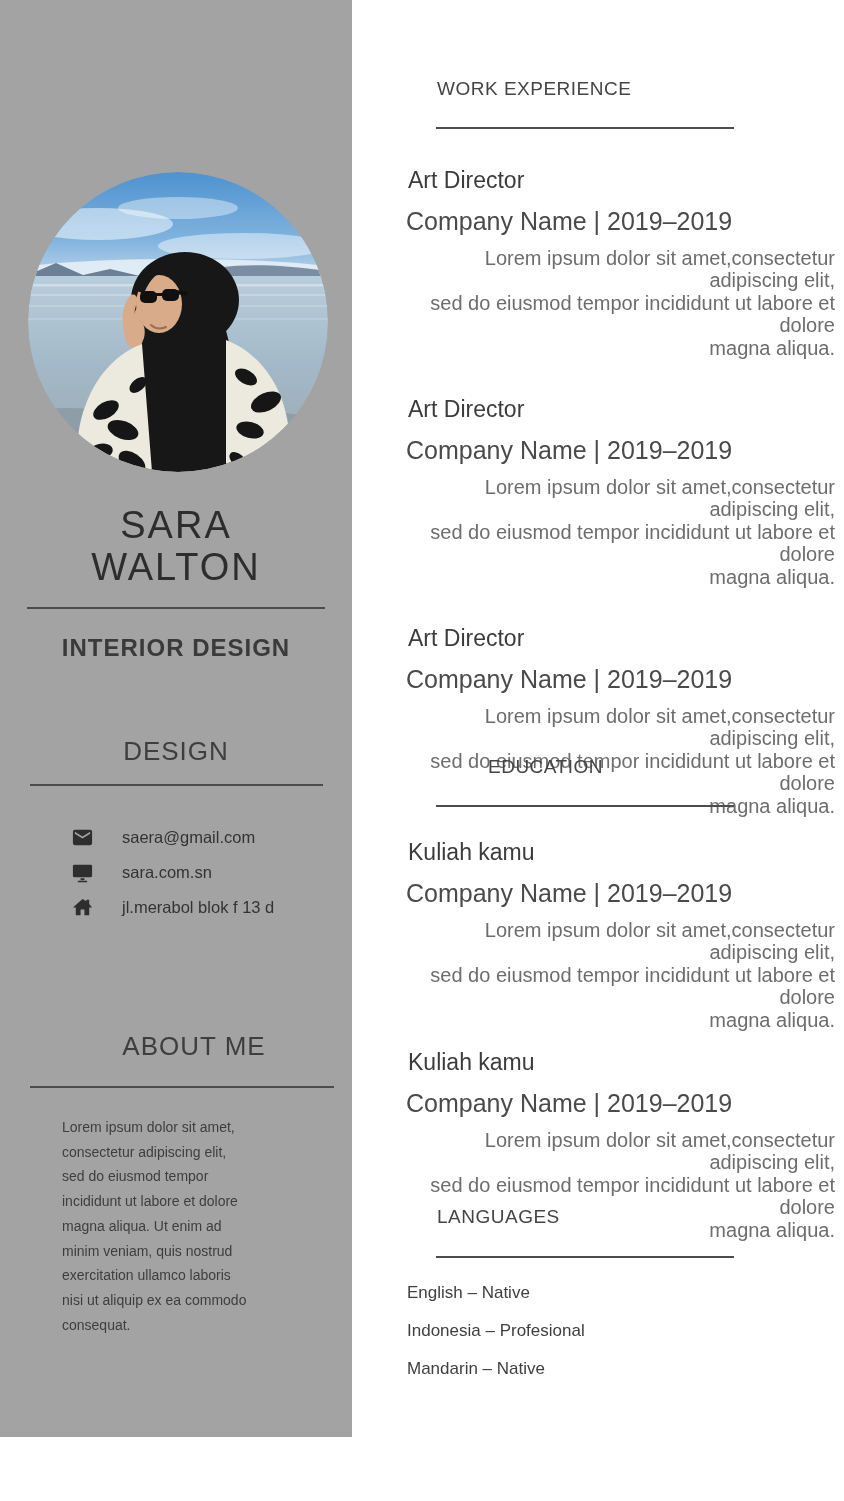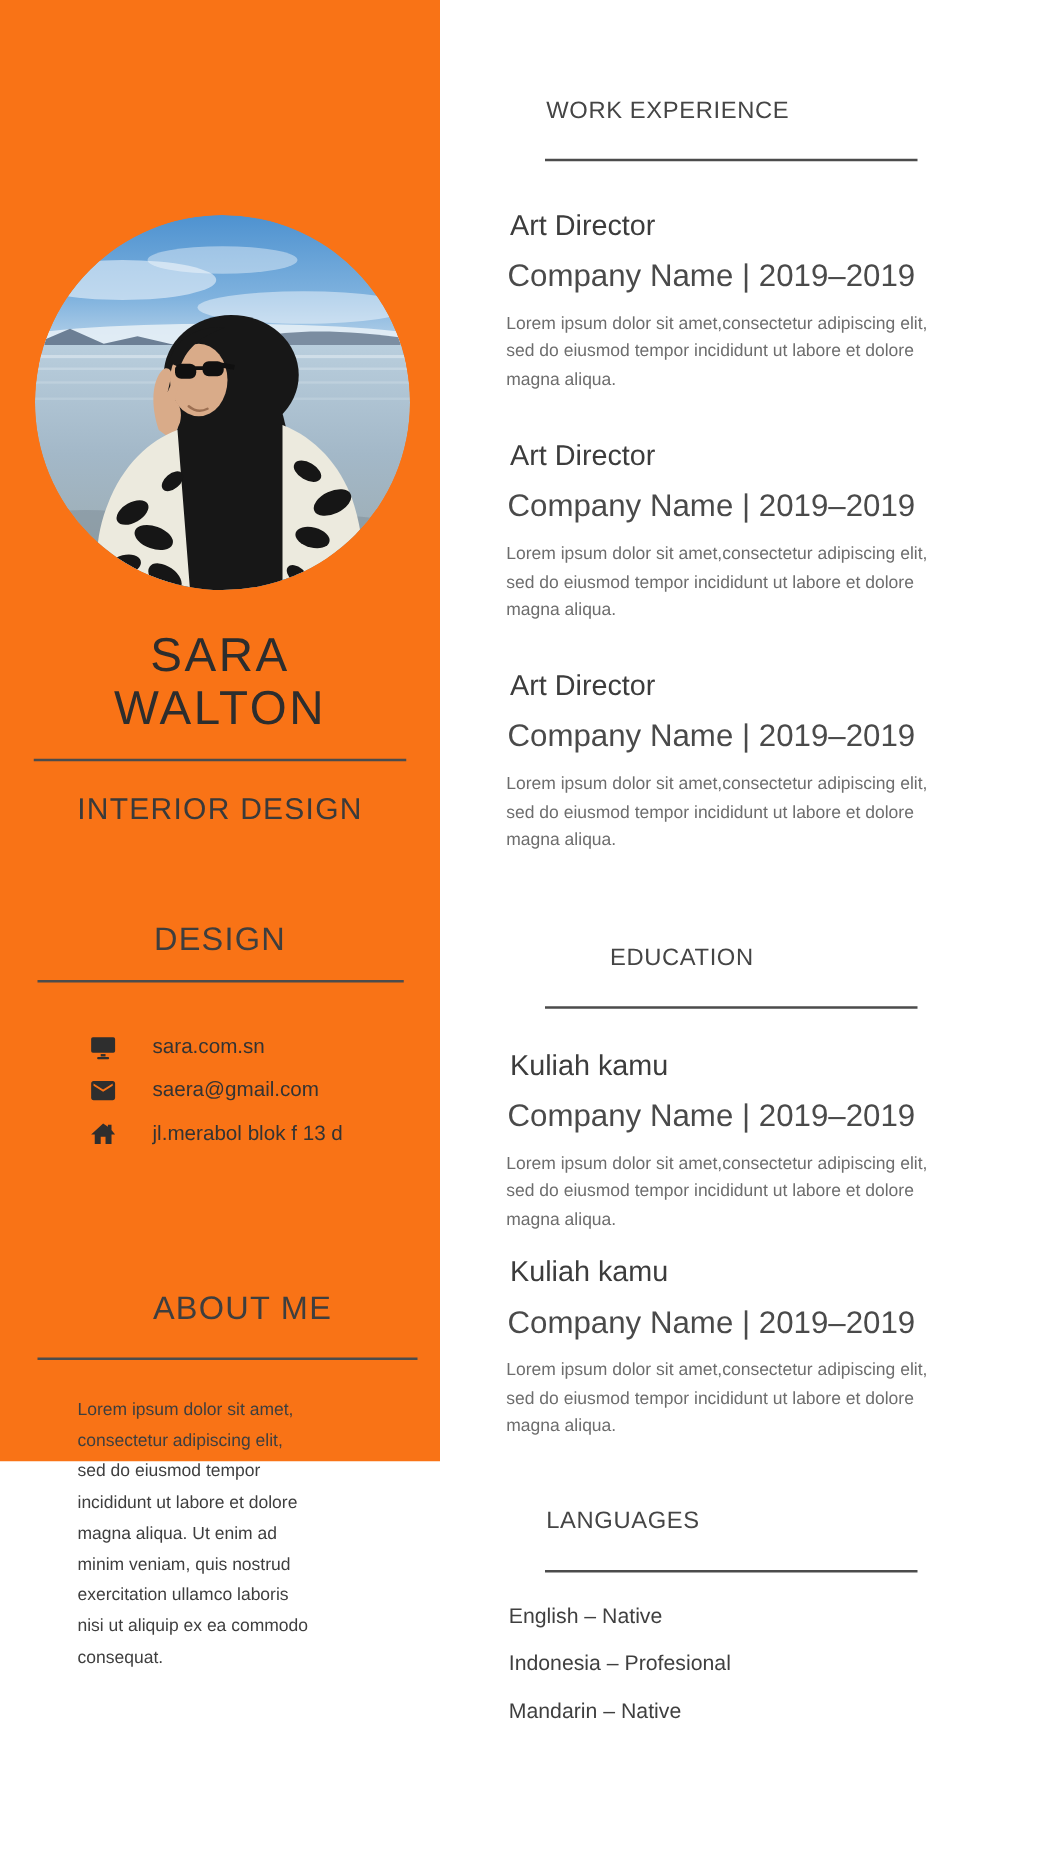--- a/index.html
+++ b/index.html
@@ -3,28 +3,28 @@
 <meta charset="utf-8">
 <style>
   html,body{margin:0;padding:0;}
   body{
     width:844px;height:1501px;background:#ffffff;
     font-family:"Liberation Sans","DejaVu Sans",sans-serif;
     color:#3c3c3c; overflow:hidden;
   }
   .page{position:relative;width:844px;height:1501px;background:#ffffff;}
   
-  .sidebar{position:absolute;left:0;top:0;width:352px;height:1169px;background:#f97316;}
+  .sidebar{position:absolute;left:0;top:0;width:352px;height:1437px;background:#a3a3a3;}
   .photo{position:absolute;left:28px;top:172px;width:300px;height:300px;border-radius:50%;overflow:hidden;}
   .name{position:absolute;left:0;right:0;top:504px;margin:0;text-align:center;
         font-size:38px;line-height:42px;font-weight:400;letter-spacing:2px;color:#2d2d2d;white-space:pre-line;}
   .rule{position:absolute;height:2px;background:#4c4c4c;}
   .rule-name{top:607px;left:27px;width:298px;}
   .profession{position:absolute;left:0;right:0;top:633px;text-align:center;
-        font-size:24px;line-height:30px;letter-spacing:1px;color:#3a3a3a;}
+        font-size:24px;line-height:30px;letter-spacing:1px;color:#3a3a3a;font-weight:bold;}
   .side-heading{position:absolute;left:0;right:0;margin:0;text-align:center;
         font-size:26px;line-height:32px;font-weight:400;letter-spacing:1px;color:#3e3e3e;}
   .h-contact{top:735px;}
   .rule-contact{top:784px;left:30px;width:293px;}
   .contact-list{position:absolute;left:70px;top:820px;margin:0;padding:0;list-style:none;}
   .contact-item{display:flex;align-items:center;height:35px;}
   .cicon{width:24px;height:24px;flex:0 0 24px;display:flex;align-items:center;justify-content:center;}
   .cicon svg{display:block;}
   .ctext{margin-left:28px;font-size:16.5px;color:#333333;white-space:nowrap;}
   .h-about{top:1030px;padding-left:36px;}
@@ -40,21 +40,21 @@
   .rule-edu{top:805px;left:436px;width:298px;}
   .h-lang{left:437px;top:1201px;}
   .rule-lang{top:1256px;left:436px;width:298px;}
   .entries{position:absolute;width:430px;}
   .work-entries{left:405px;top:160px;}
   .edu-entries{left:405px;top:832px;}
   .entry{margin:0 0 30px 0;}
   .edu-entries .entry{margin-bottom:11px;}
   .entry-title{margin:0 0 0 3px;font-size:23px;line-height:40px;font-weight:400;color:#3c3c3c;}
   .entry-sub{margin:6px 0 0 1px;font-size:25px;line-height:30px;color:#4a4a4a;}
-  .entry-desc{margin:11px 0 0 0;font-size:14px;line-height:22.4px;color:#6d6d6d;white-space:pre-line;}
+  .entry-desc{margin:11px 0 0 0;font-size:20px;line-height:22.4px;color:#6d6d6d;white-space:pre-line;text-align:right;}
   .lang-list{position:absolute;left:407px;top:1274px;margin:0;padding:0;list-style:none;text-align:right;}
   .lang-item{display:flex;align-items:center;height:38px;font-size:17px;color:#3f3f3f;}
 </style>
 </head>
 <body>
 
 <div class="page">
 
   <aside class="sidebar">
 
@@ -131,34 +131,34 @@
     <div class="rule rule-name"></div>
     <div class="profession">INTERIOR DESIGN</div>
 
     <h2 class="side-heading h-contact">DESIGN</h2>
     <div class="rule rule-contact"></div>
 
     <ul class="contact-list">
       <li class="contact-item">
         <span class="cicon">
           <svg width="23" height="23" viewBox="0 0 24 24" fill="#2e2e2e">
+              <path d="M20 4H4c-1.1 0-1.99.9-1.99 2L2 18c0 1.1.9 2 2 2h16c1.1 0 2-.9 2-2V6c0-1.1-.9-2-2-2zm0 4l-8 5-8-5V6l8 5 8-5v2z"></path>
+            </svg>
+        </span>
+        <span class="ctext">saera@gmail.com</span>
+      </li>
+      <li class="contact-item">
+        <span class="cicon">
+          <svg width="23" height="23" viewBox="0 0 24 24" fill="#2e2e2e">
               <rect x="2" y="4" width="20" height="13" rx="1.5"></rect>
               <rect x="10" y="18" width="4" height="2"></rect>
               <rect x="7" y="20.5" width="10" height="1.8" rx="0.9"></rect>
             </svg>
         </span>
         <span class="ctext">sara.com.sn</span>
-      </li>
-      <li class="contact-item">
-        <span class="cicon">
-          <svg width="23" height="23" viewBox="0 0 24 24" fill="#2e2e2e">
-              <path d="M20 4H4c-1.1 0-1.99.9-1.99 2L2 18c0 1.1.9 2 2 2h16c1.1 0 2-.9 2-2V6c0-1.1-.9-2-2-2zm0 4l-8 5-8-5V6l8 5 8-5v2z"></path>
-            </svg>
-        </span>
-        <span class="ctext">saera@gmail.com</span>
       </li>
       <li class="contact-item">
         <span class="cicon">
           <svg width="23" height="23" viewBox="0 0 24 24" fill="#2e2e2e">
               <path d="M12 3 2 12h3v8h5v-6h4v6h5v-8h3L19 8.3V4h-3v1.6z"></path>
             </svg>
         </span>
         <span class="ctext">jl.merabol blok f 13 d</span>
       </li>
     </ul>

